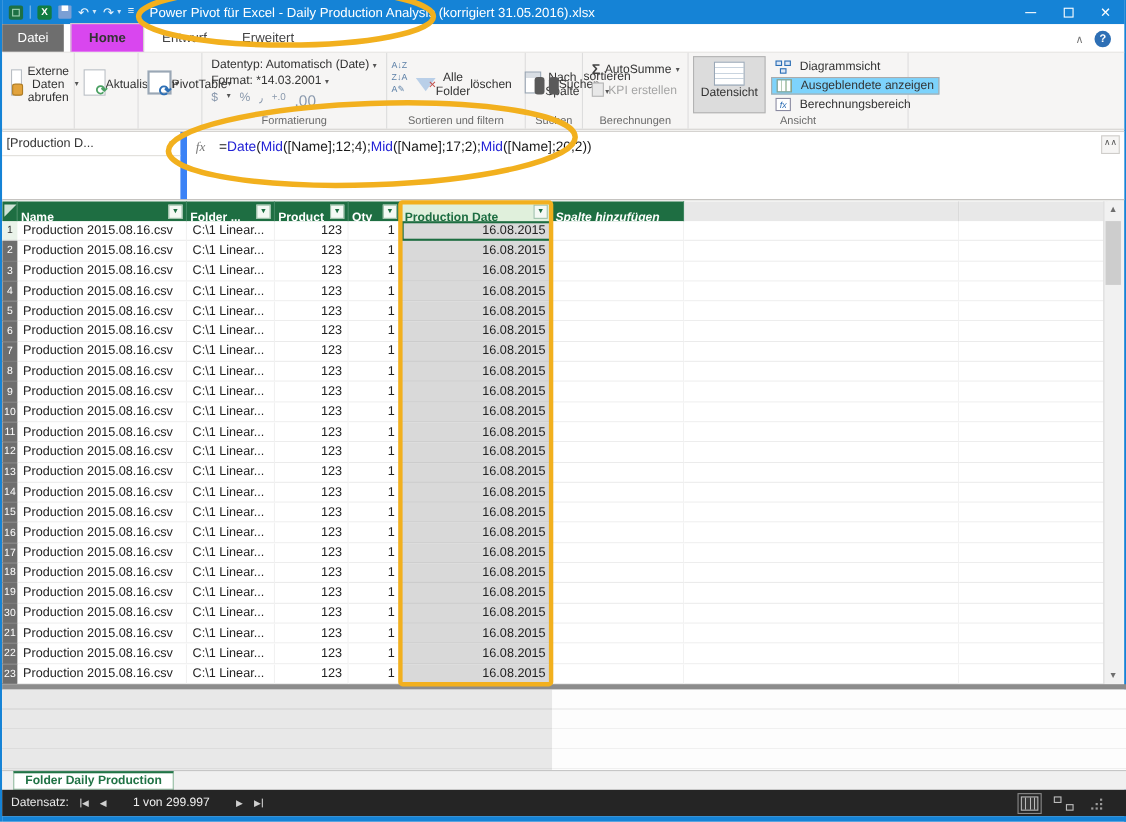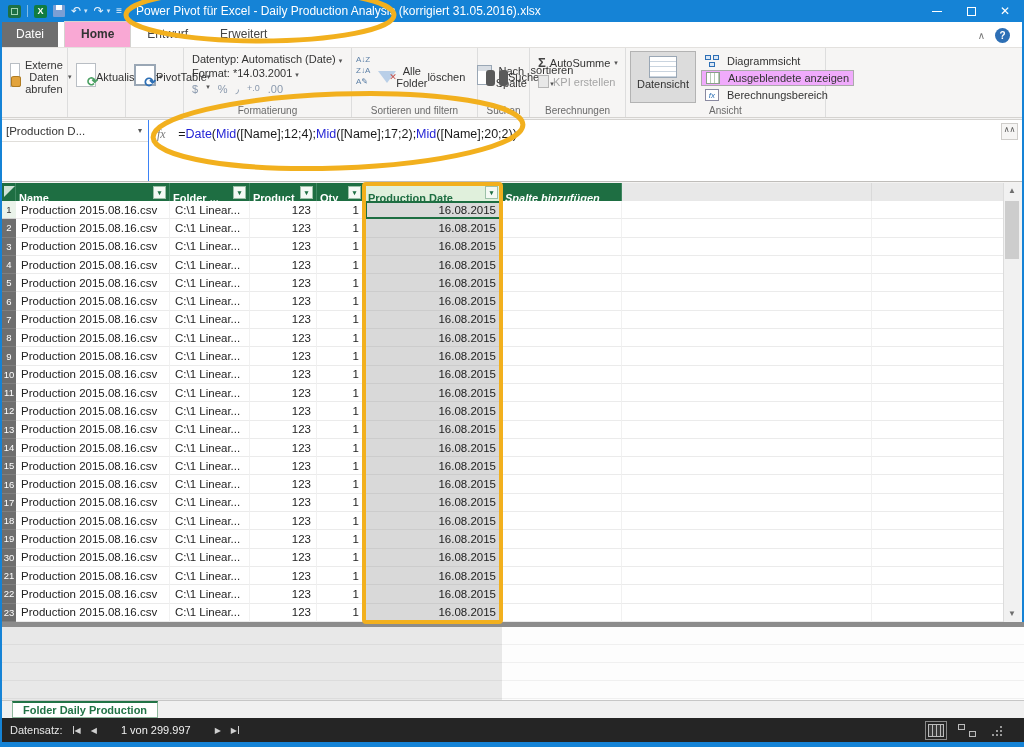--- a/index.html
+++ b/index.html
@@ -20,21 +20,21 @@
   .title-text { margin-left:14px; white-space:nowrap; }
   .winbtns { margin-left:auto; display:flex; height:22px; }
   .winbtn { width:34px; height:22px; display:flex; align-items:center; justify-content:center; color:#fff; font-size:12px; }
   .winbtn .box { width:9px; height:9px; border:1px solid #fff; }
   .winbtn .bar { width:10px; height:1px; background:#fff; }
 
   
   .tabrow { position:absolute; left:0; top:22px; width:100%; height:26px; background:#fff; border-bottom:1px solid #e3e1de; display:flex; align-items:flex-end; }
   .tab { padding:5px 16px 6px 16px; font-size:12px; color:#444; }
   .tab.file { background:#6e6e6e; color:#fff; margin-right:6px; padding:5px 14px 6px 14px; }
-  .tab.active { background:#f9a8d4; border:1px solid #d4d2cf; border-bottom:none; color:#217346; font-weight:bold; color:#333; }
+  .tab.active { background:#d946ef; border:1px solid #d4d2cf; border-bottom:none; color:#217346; font-weight:bold; color:#333; }
   .tabrow-right { margin-left:auto; display:flex; align-items:center; gap:10px; padding-right:12px; padding-bottom:4px; }
   .collapse-ribbon { color:#777; font-size:10px; }
   .helpicon { width:15px; height:15px; border-radius:50%; background:#2d6fb5; color:#fff; font-size:10px; font-weight:bold; text-align:center; line-height:15px; }
 
   
   .ribbon { position:absolute; left:0; top:48px; width:100%; height:70px; background:#f6f5f4; border-bottom:1px solid #d5d3d0; display:flex; }
   .grp { position:relative; height:100%; border-right:1px solid #ddd; padding:3px 4px 14px 4px; display:flex; gap:4px; }
   .grp-label { position:absolute; left:0; bottom:1px; width:100%; text-align:center; font-size:10px; color:#6a6a6a; white-space:nowrap; }
   .rbtn-big { display:flex; flex-direction:row; align-items:center; justify-content:flex-start; font-size:11px; color:#333; text-align:center; padding:2px 4px; line-height:12px; }
   .rbtn-big .ric { margin-bottom:4px; }
@@ -69,30 +69,30 @@
   .calc-row { display:flex; align-items:center; gap:4px; white-space:nowrap; }
   .sigma { font-size:13px; color:#444; font-weight:bold; }
   .ic-kpi { width:11px; height:13px; border:1px solid #b5b5b5; background:#e8e8e8; }
 
   .view-grp { display:flex; gap:5px; }
   .ic-sheet { width:28px; height:22px; border:1px solid #9aa7b5; background:repeating-linear-gradient(to bottom,#fff 0 4px,#c9d4df 4px 5px), #fff; }
   .rbtn-toggle { display:flex; flex-direction:column; align-items:center; font-size:11px; color:#333; padding:4px 6px; line-height:12px; }
   .pressed { background:#dcdcdc; border:1px solid #b3b3b3; }
   .view-stack { display:flex; flex-direction:column; gap:2px; padding-top:3px; }
   .view-row { display:flex; align-items:center; gap:8px; font-size:11px; color:#333; padding:1px 4px; white-space:nowrap; }
-  .view-row.pressed { background:#f0abfc; border:1px solid #ababab; }
+  .view-row.pressed { background:#7dd3fc; border:1px solid #ababab; }
   .ic-diag { position:relative; width:14px; height:12px; }
   .ic-diag i { position:absolute; width:6px; height:5px; border:1px solid #2d6fb5; background:#dbe7f5; display:block; }
   .ic-diag i:nth-child(1){ left:0; top:0; } .ic-diag i:nth-child(2){ right:0; top:0; } .ic-diag i:nth-child(3){ left:4px; bottom:0; }
   .ic-grid14 { width:14px; height:12px; border:1px solid #8aa08a; background:repeating-linear-gradient(to right,#fff 0 3px,#b7ccb7 3px 4px); }
   .ic-fxarea { width:14px; height:12px; border:1px solid #8a8aa0; background:#fff; font-size:8px; color:#2d6fb5; font-style:italic; text-align:center; line-height:11px; }
 
   
   .formulabar { position:absolute; left:0; top:119px; width:100%; height:63px; background:#fff; border-top:1px solid #d5d3d0; border-bottom:1px solid #bfbdba; display:flex; }
-  .namebox-col { width:147px; border-right:1px solid #3b82f6; }
+  .namebox-col { width:168px; border-right:6px solid #3b82f6; }
   .namebox { height:22px; display:flex; align-items:center; border-bottom:1px solid #e0deda; padding:0 4px; font-size:11.5px; color:#333; }
   .namebox .nb-text { flex:1; white-space:nowrap; overflow:hidden; }
   .namebox .nb-caret { font-size:8px; color:#555; padding:0 2px; }
   .fpane { flex:1; position:relative; padding:4px 26px 0 8px; }
   .fx { font-style:italic; color:#7a7a7a; font-size:12px; font-family:"Liberation Serif", serif; margin-right:8px; }
   .formula { font-size:12.5px; color:#1a1a1a; }
   .formula .fn { color:#2323d6; }
   .fcollapse { position:absolute; right:4px; top:3px; width:17px; height:17px; border:1px solid #cfcdca; background:#f6f5f4; color:#555; font-size:8px; line-height:7px; text-align:center; padding-top:2px; }
 
   
@@ -229,21 +229,21 @@
     <div class="grp" style="width:168px;">
       <div class="fmt-rows">
         <div class="fmt-row"><span>Datentyp: Automatisch (Date)</span> <span class="caret">▾</span></div>
         <div class="fmt-row"><span>Format: *14.03.2001</span> <span class="caret">▾</span></div>
         <div class="fmt-icons">
           <span>$</span>
           <span class="caret">▾</span>
           <span>%</span>
           <span>٫</span>
           <span style="font-size:9px;">+.0</span>
-          <span style="font-size:11px;">.00</span>
+          <span style="font-size:14px;">.00</span>
         </div>
       </div>
       <div class="grp-label">Formatierung</div>
     </div>
 
     <div class="grp" style="width:126px;">
       <div class="sort-minis">
         <span>A↓Z</span>
         <span>Z↓A</span>
         <span>A✎</span>

